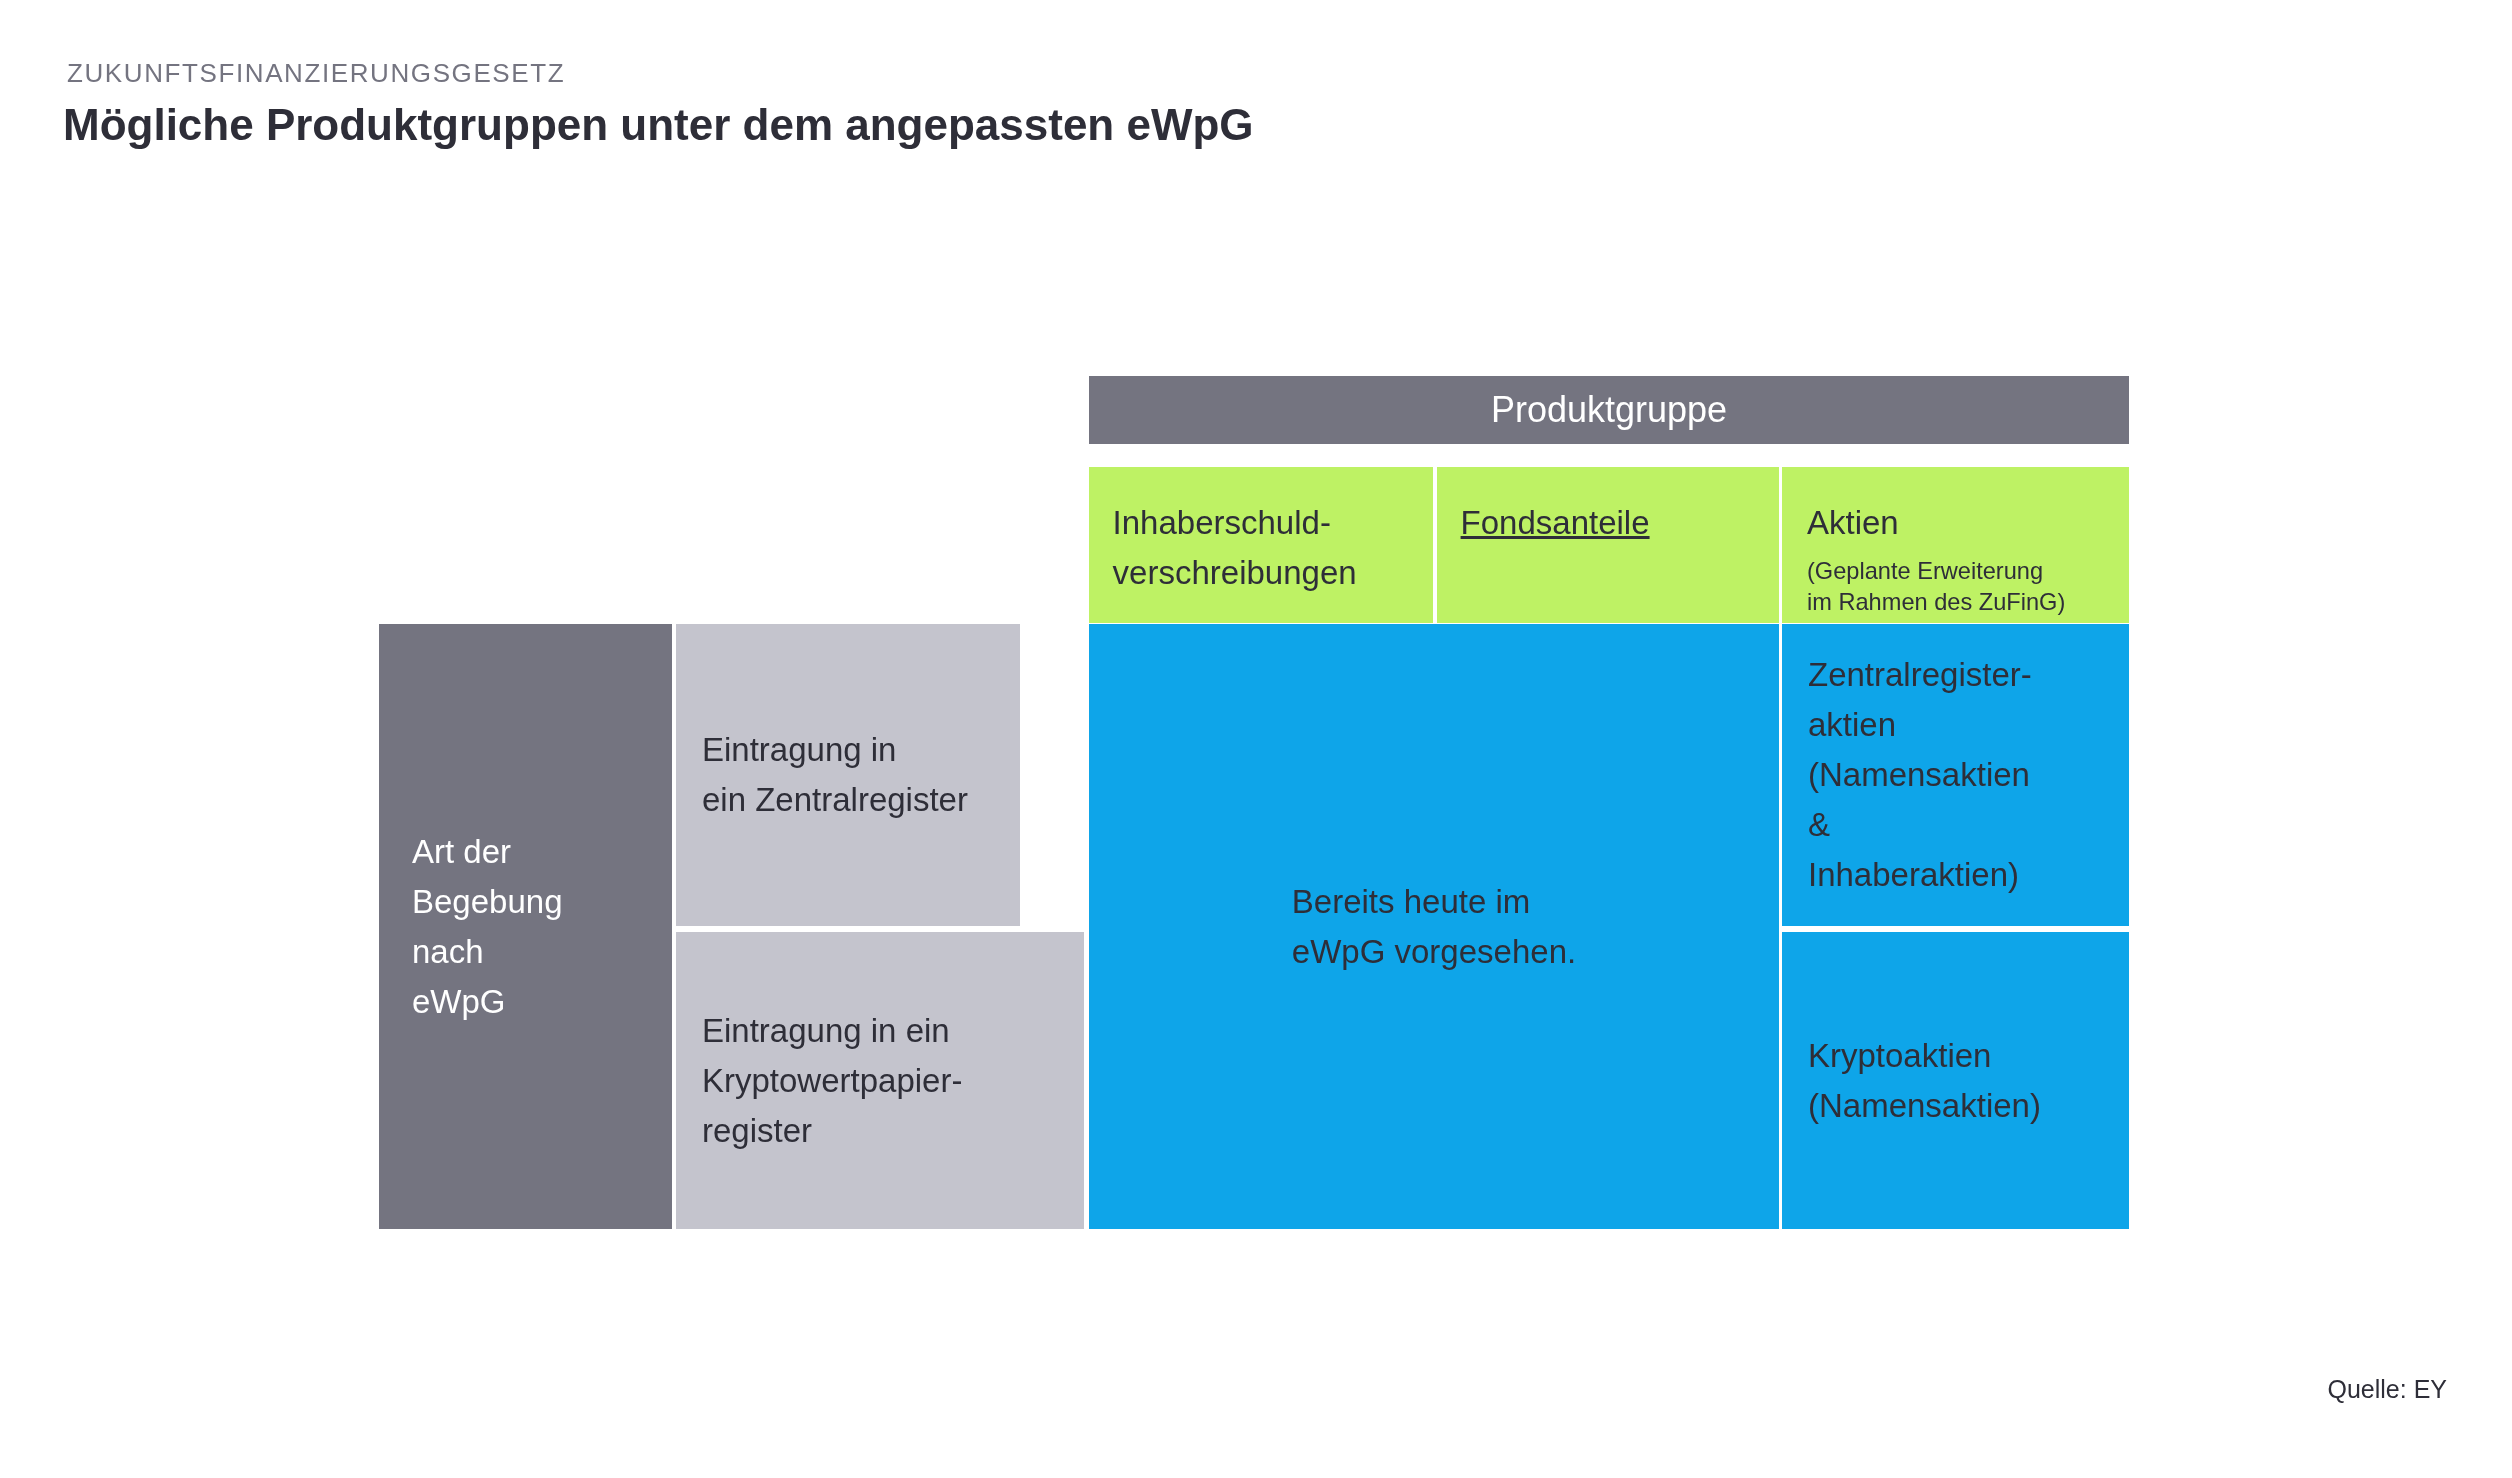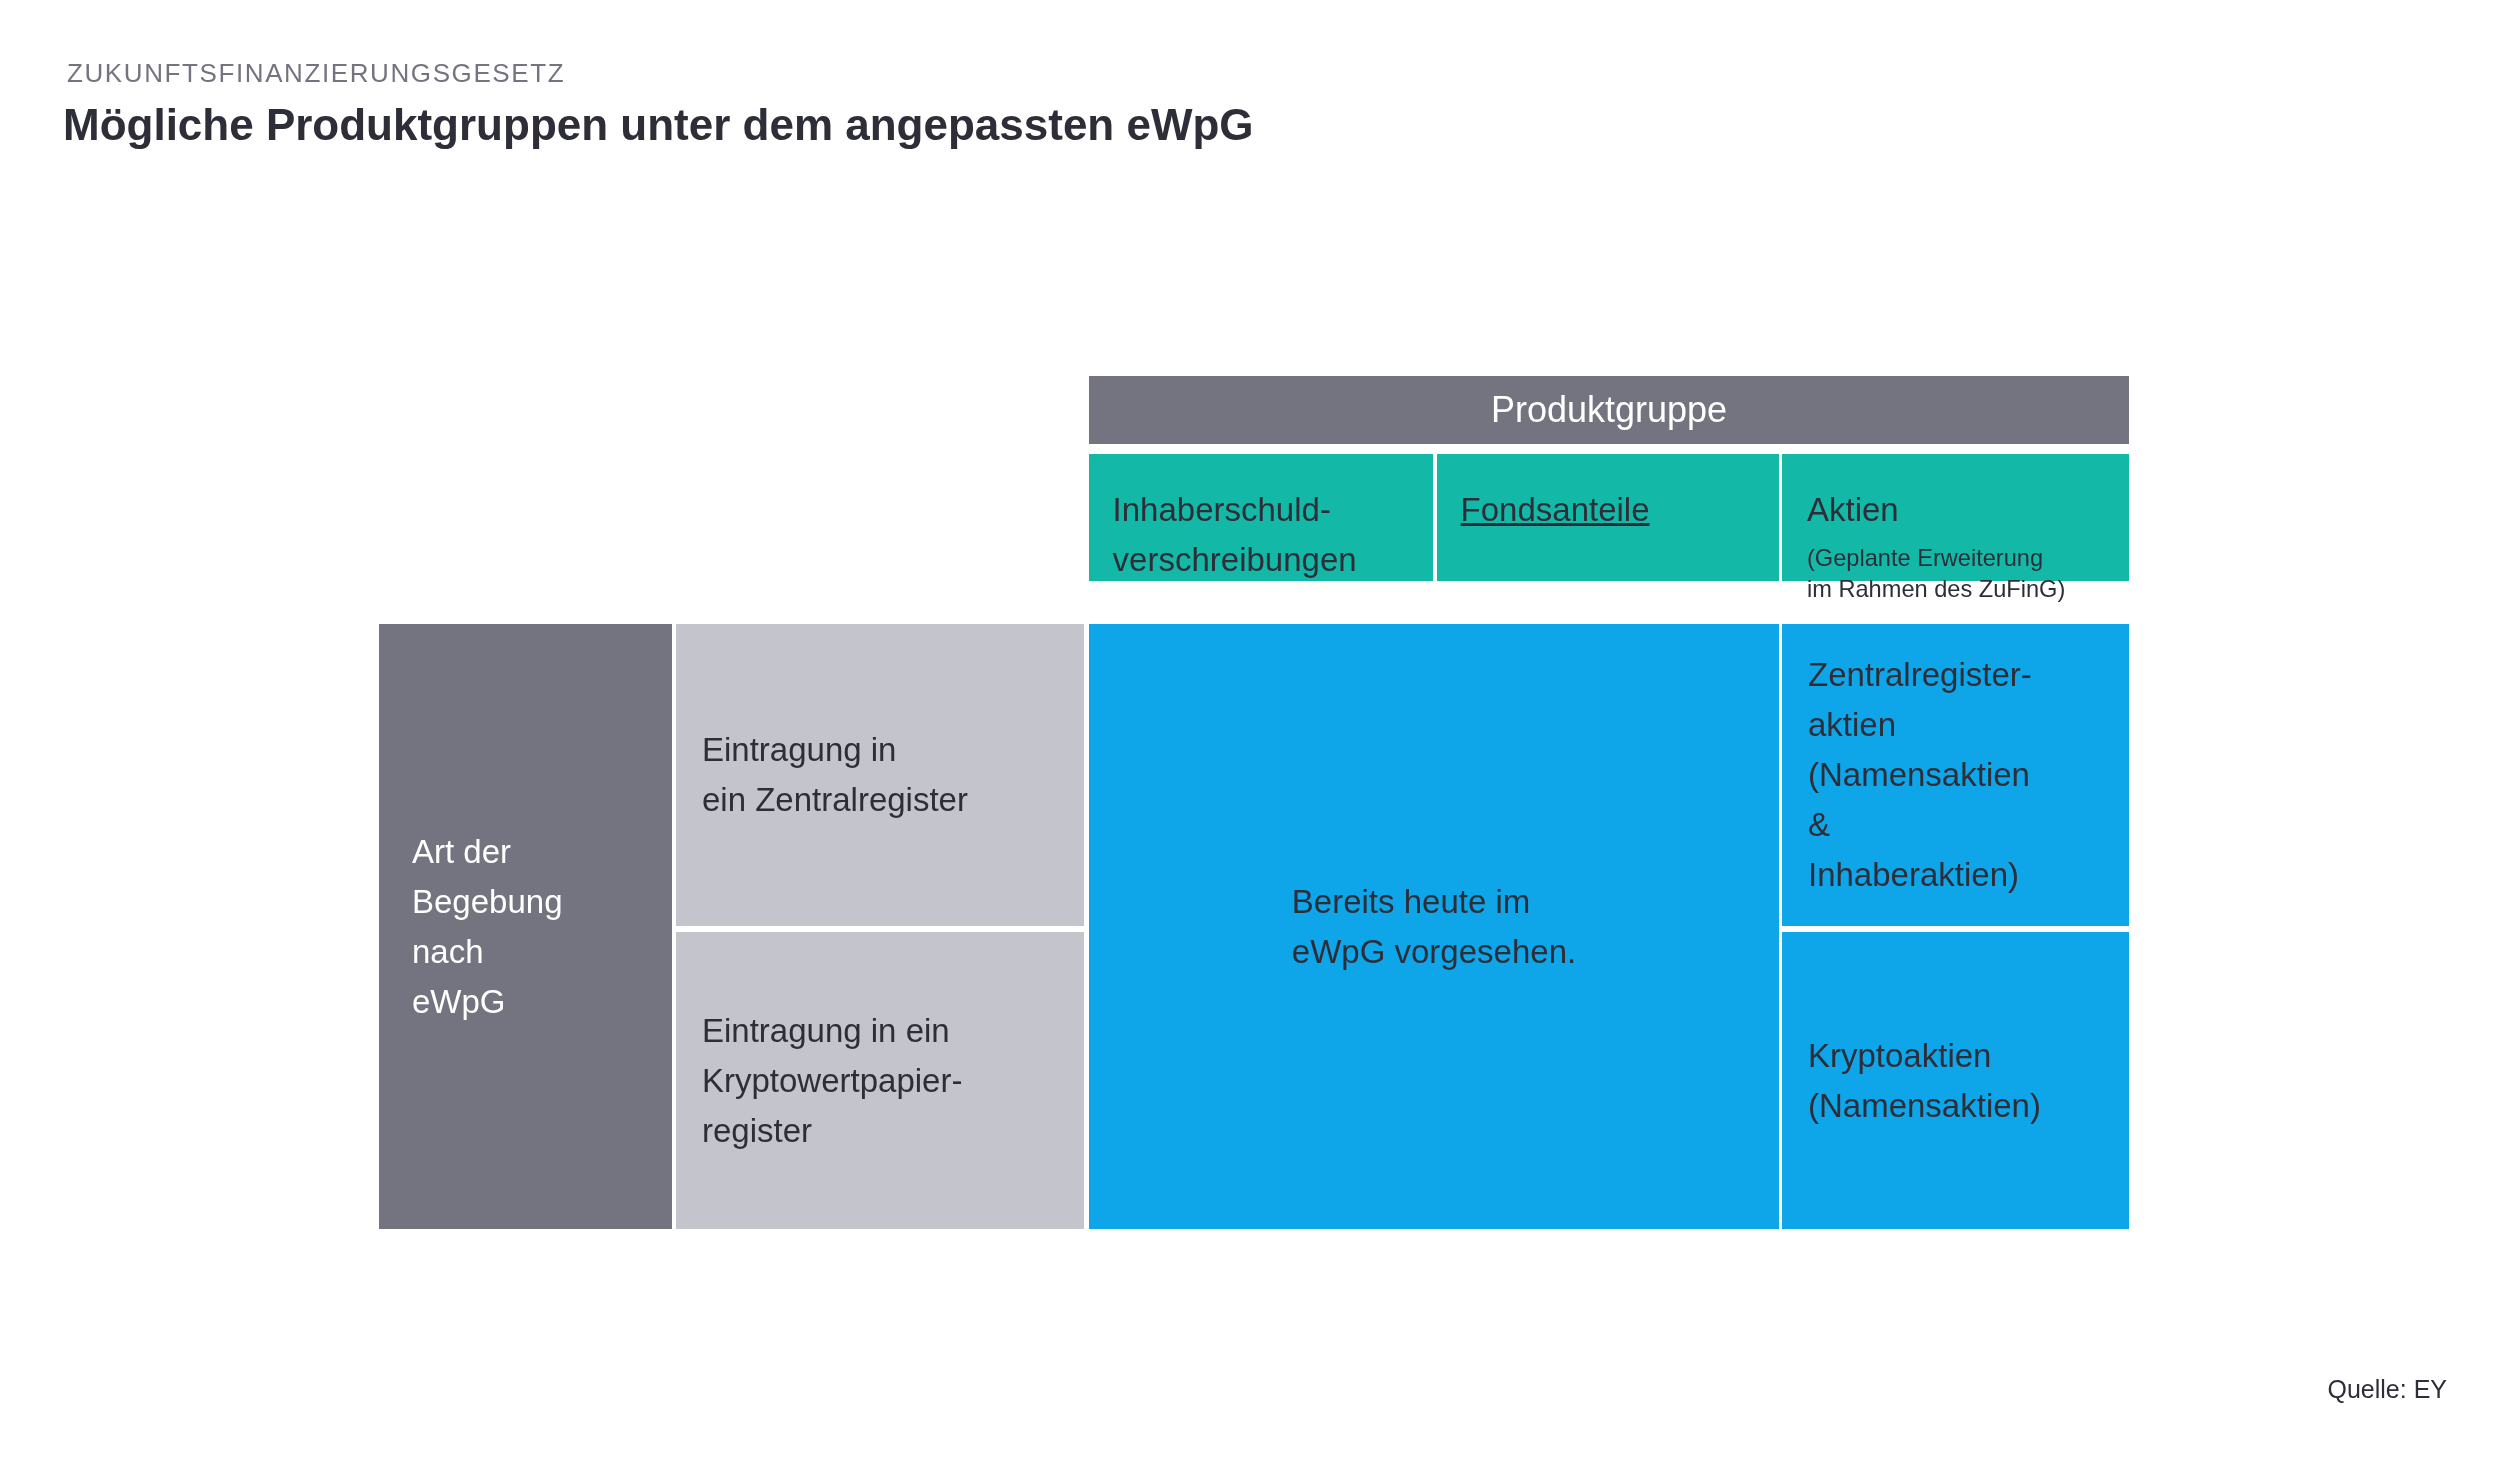--- a/index.html
+++ b/index.html
@@ -49,23 +49,23 @@
     height: 68px;
     background: #747480;
     color: #ffffff;
     font-size: 36px;
     display: flex;
     align-items: center;
     justify-content: center;
   }
   .hcell {
     position: absolute;
-    top: 454px;
-    height: 127px;
-    background: #14b8a6;
+    top: 467px;
+    height: 156px;
+    background: #bef264;
     color: #2E2E38;
     font-size: 33px;
     line-height: 50px;
     box-sizing: border-box;
     padding: 31px 13px 0 23.6px;
   }
   .hc1 { left: 1089px; width: 344px; }
   .hc2 { left: 1437px; width: 342px; text-decoration: underline; }
   .hc3 { left: 1782px; width: 347px; padding-left: 25px; }
   .hcell .sub {
@@ -82,21 +82,21 @@
     display: flex;
     align-items: center;
     font-size: 33px;
     line-height: 50px;
   }
   .cell-dark  { background: #747480; color: #ffffff; }
   .cell-light { background: #C4C4CD; color: #2E2E38; }
   .cell-yellow{ background: #0ea5e9; color: #2E2E38; }
 
   .colA { left: 379px;  top: 624px;  width: 293px;  height: 605px; padding-left: 33px; }
-  .b1   { left: 676px; top: 624px;  width: 408px;  height: 302px; padding-left: 26px; }
+  .b1   { left: 676px; top: 624px;  width: 344px;  height: 302px; padding-left: 26px; }
   .b2   { left: 676px; top: 932px; width: 408px;  height: 297px; padding-left: 26px; }
   .c    { left: 1089px; top: 624px;  width: 690px; height: 605px; justify-content: center; text-align: left; }
   .d1   { left: 1782px; top: 624px;  width: 347px;  height: 302px; padding-left: 26px; }
   .d2   { left: 1782px; top: 932px; width: 347px;  height: 297px; padding-left: 26px; }
 
   .source {
     position: absolute;
     right: 65px;
     top: 1374px;
     font-size: 25px;

